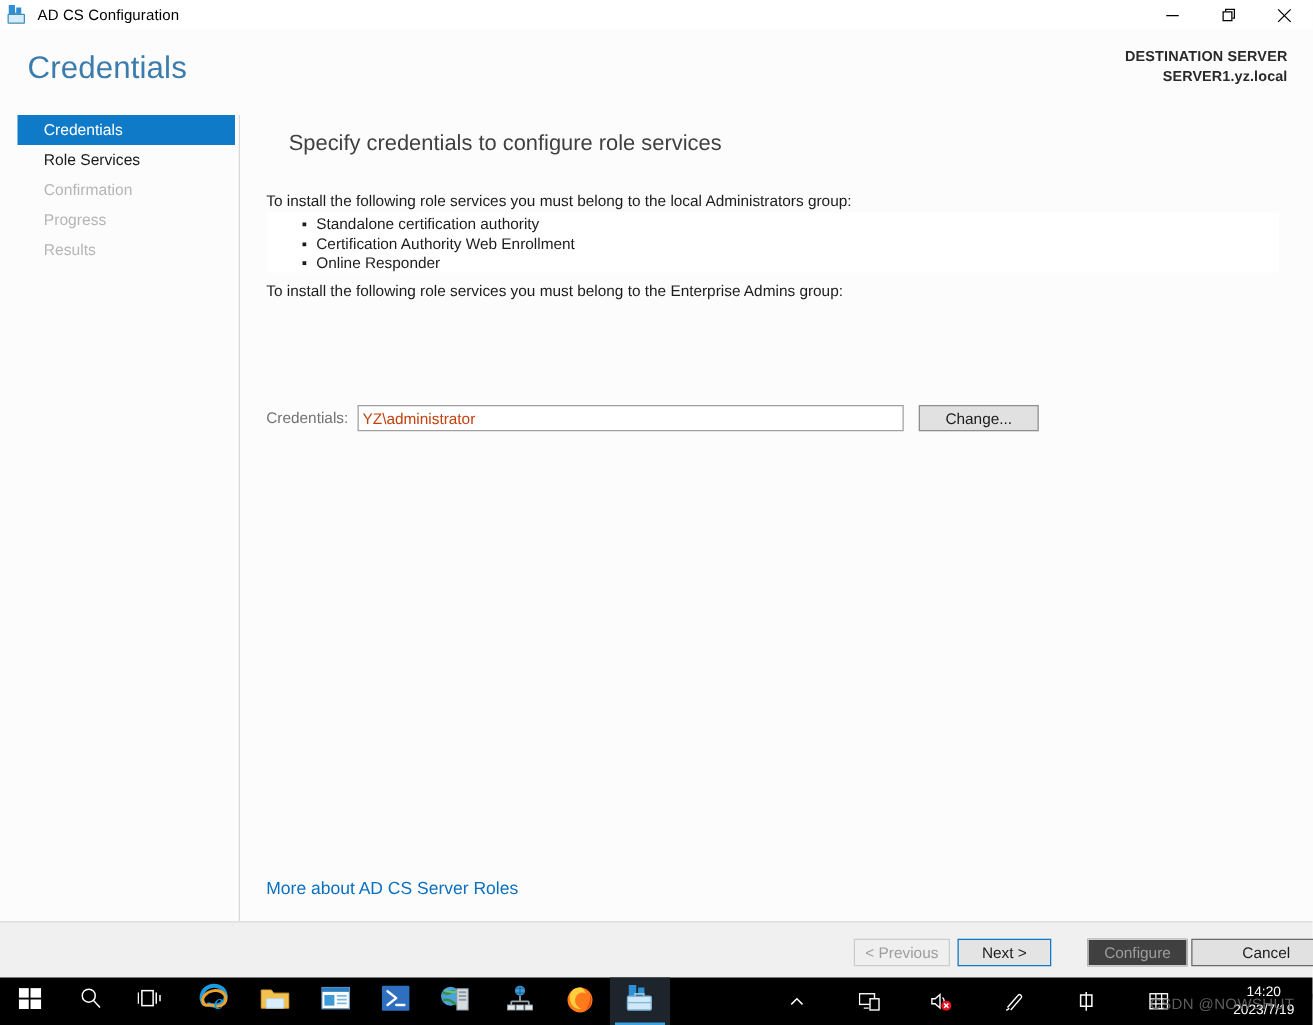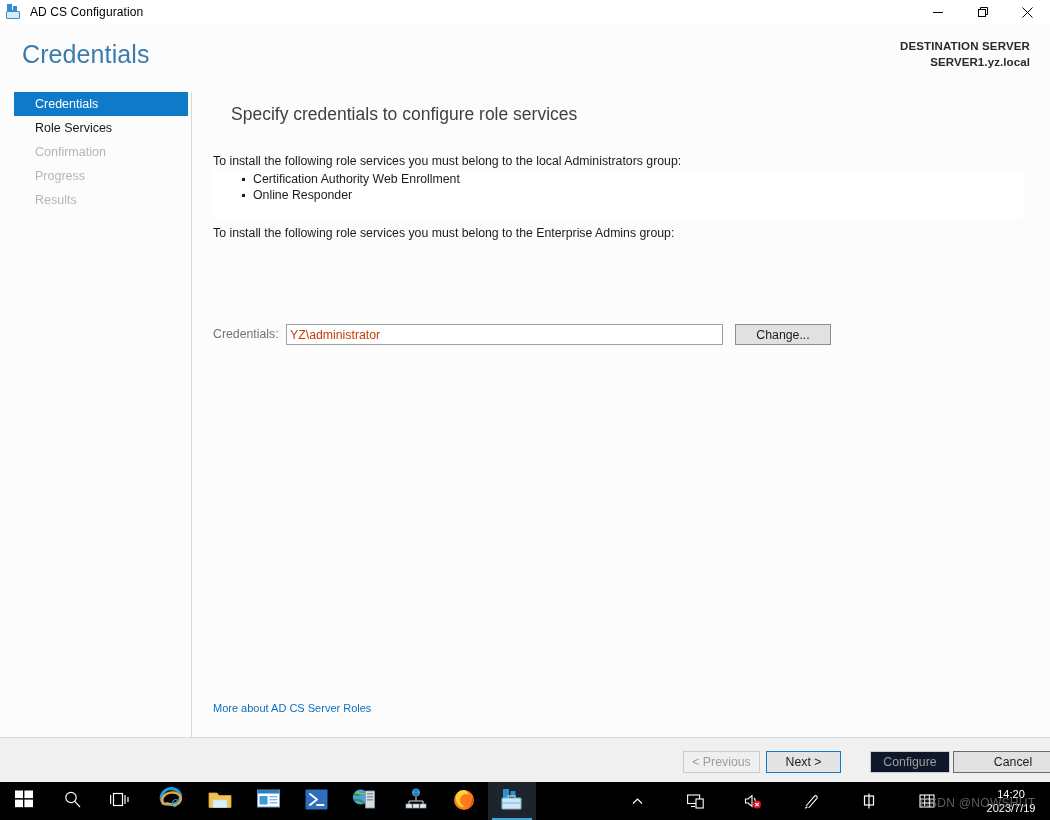--- a/index.html
+++ b/index.html
@@ -231,21 +231,21 @@
     font-size: 12.3px;
     color: #1c1c1c;
     cursor: default;
     padding: 0;
   }
 
   
   #more-link {
     position: absolute;
     left: 20px; top: 610px;
-    font-size: 11px;
+    font-size: 14px;
     color: #0b6fbf;
     text-decoration: none;
     cursor: pointer;
   }
 
   
   #watermark {
     position: absolute;
     left: 773px; top: 700px;
     width: 260px;
@@ -280,21 +280,21 @@
     border: 1px solid #adadad;
     background: #e1e1e1;
     font-family: "Liberation Sans", sans-serif;
     font-size: 12.3px;
     color: #1c1c1c;
     cursor: default;
     padding: 0;
   }
   #btn-previous { left: 683px; width: 77px; color: #9d9d9d; border-color: #cccccc; background: #efefef;}
   #btn-next     { left: 766px; width: 75px; border: 1px solid #0f7ac7; background: #e4e4e4; }
-  #btn-configure{ left: 870px; width: 80px; color: #9d9d9d; border-color: #cccccc; background: #0f172a;}
+  #btn-configure{ left: 870px; width: 80px; color: #9d9d9d; border-color: #cccccc; background: #404040;}
   #btn-cancel   { left: 953px; width: 104px; border: 1px solid #6b6b6b; background: #e1e1e1; padding-left: 16px; }
 
   
   #taskbar {
     position: absolute;
     left: 0; top: 782px;
     width: 1050px;
     height: 38px;
     background: #000000;
   }
@@ -411,20 +411,21 @@
   </div>
 
   <div id="content">
 
     <div id="content-title">Specify credentials to configure role services</div>
 
     <div class="para" id="para1">To install the following role services you must belong to the local Administrators group:</div>
 
     <div class="listbox" id="listbox1">
       <ul>
+        <li>Standalone certification authority</li>
         <li>Certification Authority Web Enrollment</li>
         <li>Online Responder</li>
       </ul>
     </div>
 
     <div class="para" id="para2">To install the following role services you must belong to the Enterprise Admins group:</div>
 
 
     <div id="cred-row">
       <span id="cred-label">Credentials:</span>

